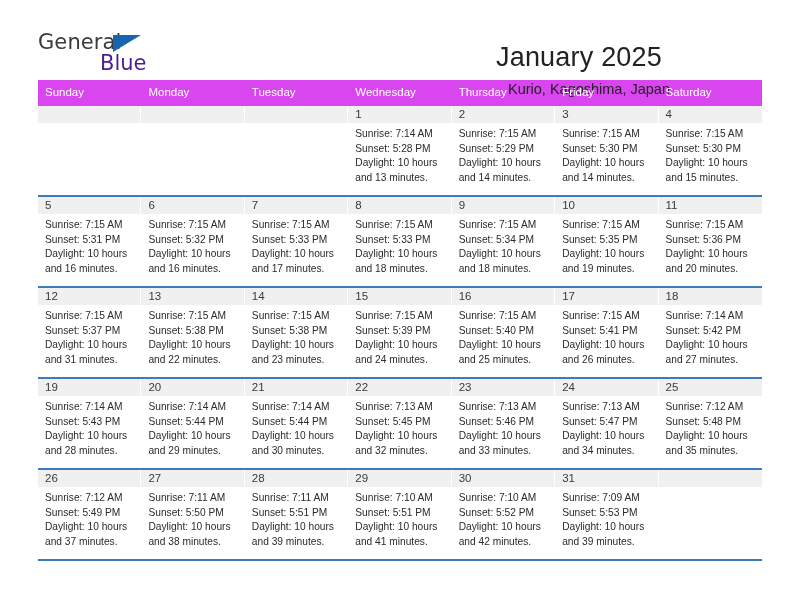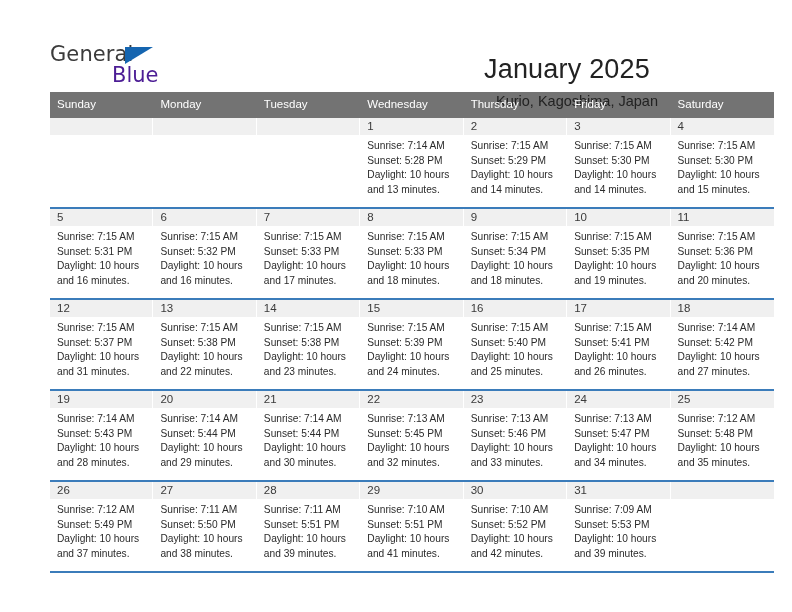--- a/index.html
+++ b/index.html
@@ -13,21 +13,21 @@
     height: 612px;
     font-family: "Liberation Sans", sans-serif;
     color: #222222;
     overflow: hidden;
   }
 
   .page {
     position: relative;
     width: 708px;
     height: 612px;
-    padding: 16px;
+    padding: 4px;
   }
 
   
   .header {
     display: flex;
     align-items: flex-start;
     justify-content: space-between;
     padding: 28px 34px 0 34px;
     height: 76px;
   }
@@ -88,21 +88,21 @@
 
   
   .calendar {
     margin: 0 34px;
     width: 724px;
   }
 
   .weekday-row {
     display: grid;
     grid-template-columns: repeat(7, 1fr);
-    background: #737373;
+    background: #d946ef;
   }
   .weekday {
     color: #ffffff;
     font-size: 11.5px;
     padding: 6px 0 6px 7px;
     line-height: 1.2;
     white-space: nowrap;
   }
 
   .week-row {

